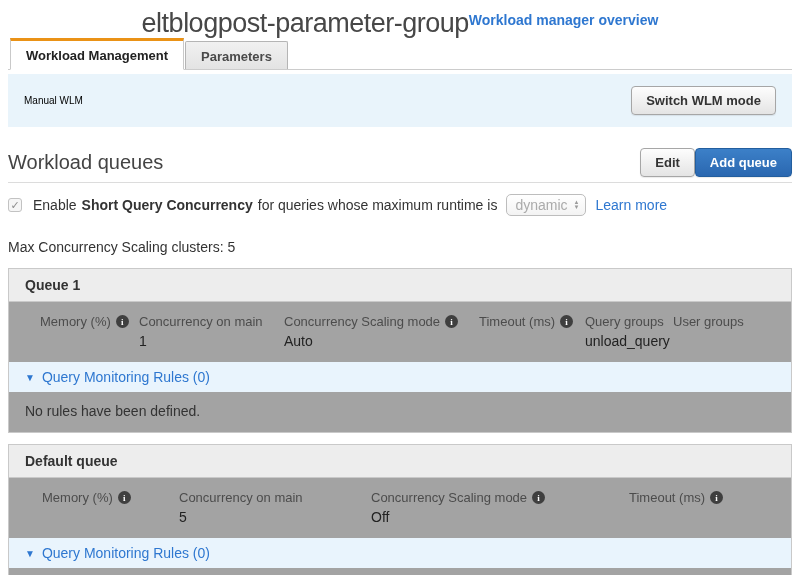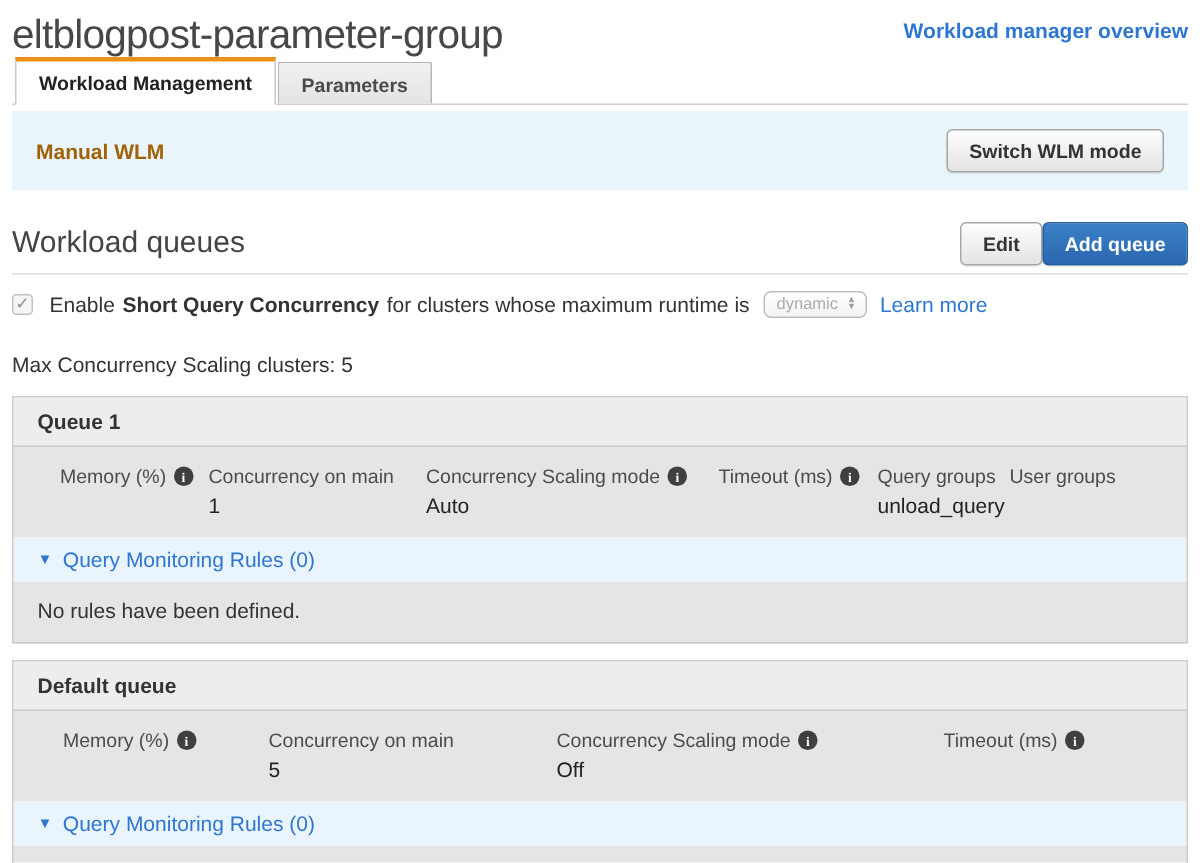--- a/index.html
+++ b/index.html
@@ -1,36 +1,36 @@
 <!DOCTYPE html>
 <html><head>
 <meta charset="utf-8">
 <style>
   * { margin:0; padding:0; box-sizing:border-box; }
   html,body { width:800px; height:575px; overflow:hidden; background:#fff;
     font-family:"Liberation Sans", sans-serif; color:#333; }
   .page { padding:8px 8px 0 8px; }
 
   
-  .hdr-row { display:flex; justify-content:space-between; align-items:flex-start; }
+  .hdr-row { display:flex; justify-content:center; align-items:flex-start; }
   .page-title { font-size:27px; font-weight:400; color:#474747; letter-spacing:-0.5px; line-height:30px; }
   .overview-link { font-size:14px; font-weight:700; color:#2e77d0; text-decoration:none; margin-top:4px; cursor:pointer; }
 
   
   .tabs { display:flex; align-items:flex-end; border-bottom:1px solid #ccc; margin-top:1px; height:31px; }
   .tab { font-size:13px; font-weight:700; padding:7px 15px; cursor:pointer; }
   .tab.inactive { background:linear-gradient(#f1f1f1,#e3e3e3); border:1px solid #b5b5b5; border-bottom:none;
     color:#4a4a4a; border-radius:2px 2px 0 0; margin-left:1px; height:28px; }
   .tab.active { background:#fff; border:1px solid #c9c9c9; border-bottom:1px solid #fff; border-top:3px solid #ea9216;
     color:#222; margin-bottom:-1px; height:32px; margin-left:2px; }
 
   
   .banner { margin-top:4px; background:#e9f4fb; padding:12px 16px; display:flex;
     justify-content:space-between; align-items:center; }
-  .banner-title { font-size:14px; font-weight:700; color:#a16207; }
+  .banner-title { font-size:10px; font-weight:400; color:#000000; }
   .banner-sub { font-size:14px; color:#9aa4ab; margin-top:3px; }
 
   .btn { display:inline-block; font-size:13px; font-weight:700; color:#333; text-align:left;
     background:linear-gradient(#fdfdfd,#e4e4e4); border:1px solid #a6a6a6; border-radius:4px;
     padding:6px 14px; cursor:pointer; box-shadow:0 1px 1px rgba(0,0,0,0.08); }
   .btn-primary { background:linear-gradient(#3c80c8,#2a67b0); border:1px solid #235e9e; color:#fff; }
 
   
   .wq-row { margin-top:21px; display:flex; justify-content:space-between; align-items:center; }
   .wq-heading { font-size:20px; font-weight:400; color:#444; }
@@ -38,29 +38,29 @@
   .divider { border-bottom:1px solid #dcdcdc; margin-top:5px; }
 
   
   .sqa-row { margin-top:11px; display:flex; align-items:center; font-size:14px; color:#333; gap:5px; flex-wrap:nowrap; }
   .checkbox { width:14px; height:14px; border:1px solid #c2c2c2; border-radius:3px; background:#f6f6f6;
     display:inline-flex; align-items:center; justify-content:center; font-size:11px; color:#8d8d8d;
     line-height:1; margin-right:6px; cursor:pointer; }
   .sqa-bold { font-weight:700; }
   .select-box { display:inline-flex; align-items:center; gap:6px; border:1px solid #bdbdbd; border-radius:5px;
     background:linear-gradient(#fff,#f3f3f3); padding:2px 6px 2px 8px; margin:0 4px; cursor:pointer; }
-  .select-value { color:#ababab; font-size:11px; }
+  .select-value { color:#ababab; font-size:14px; }
   .stepper { display:flex; flex-direction:column; color:#9b9b9b; font-size:6px; line-height:5px; }
   .link { color:#2e77d0; text-decoration:none; cursor:pointer; }
 
   
   .mcs-row { margin-top:23px; font-size:14px; color:#333; }
 
   
-  .panel { margin-top:13px; border:1px solid #c9c9c9; background:#e5e5e5; }
+  .panel { margin-top:13px; border:1px solid #c9c9c9; background:#a3a3a3; }
   .panel + .panel { margin-top:11px; }
   .panel-hdr { background:#ededed; border-bottom:1px solid #c9c9c9; padding:8px 16px; font-size:14px;
     font-weight:700; color:#333; }
   .qgrid { display:grid; padding:12px 10px 12px 31px; }
   .qgrid.six { grid-template-columns:99px 145px 195px 106px 88px 1fr; }
   .qgrid.four { grid-template-columns:137px 192px 258px 1fr; padding-left:33px; }
   .col-label { font-size:13px; color:#4c4c4c; display:flex; align-items:center; gap:5px; white-space:nowrap; }
   .col-value { font-size:14px; color:#222; margin-top:4px; min-height:17px; }
   .info-icon { width:13px; height:13px; border-radius:50%; background:#3f3f3f; color:#fff;
     display:inline-flex; align-items:center; justify-content:center; font-size:9px; font-weight:700;
@@ -100,21 +100,21 @@
     </div>
   </div>
   <div class="divider"></div>
 
   <div class="sqa-row">
     <span class="checkbox">
         <span>✓</span>
       </span>
     <span>Enable</span>
     <span class="sqa-bold">Short Query Concurrency</span>
-    <span>for clusters whose maximum runtime is</span>
+    <span>for queries whose maximum runtime is</span>
     <span class="select-box">
       <span class="select-value">dynamic</span>
       <span class="stepper">
         <span>▲</span>
         <span>▼</span>
       </span>
     </span>
     <a class="link">Learn more</a>
   </div>
 

